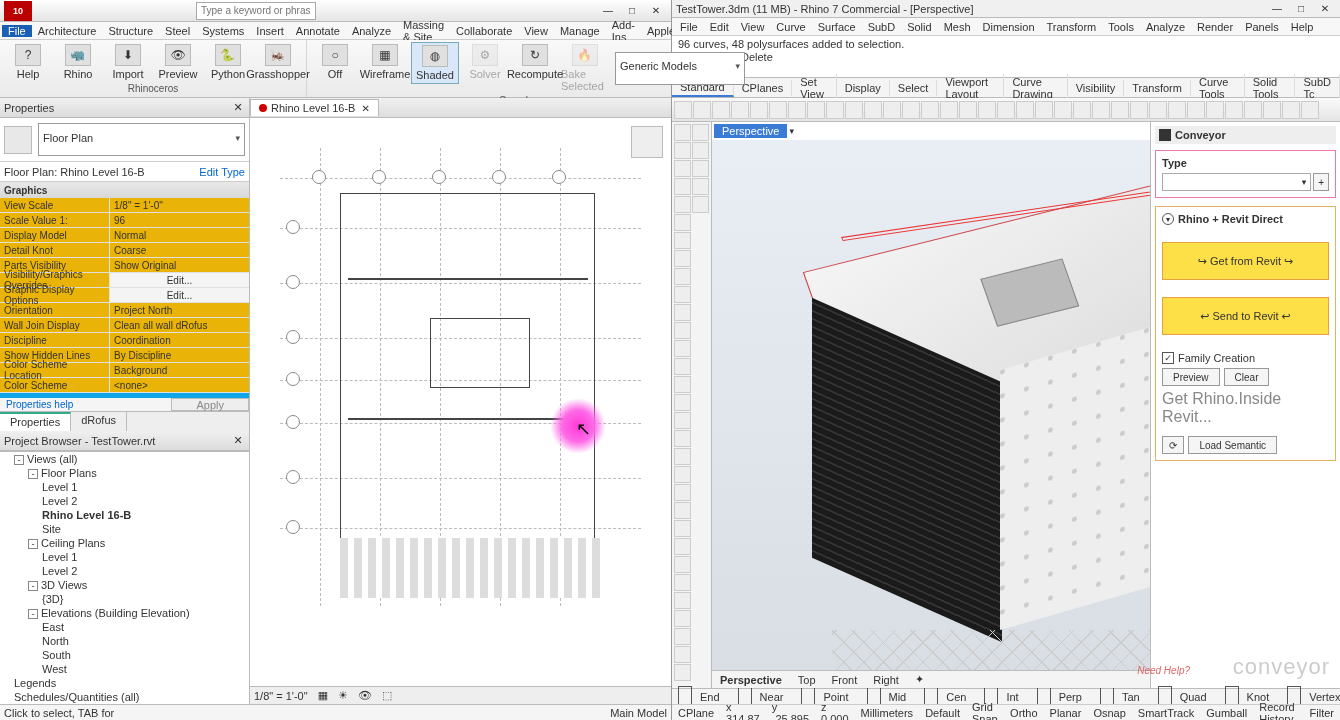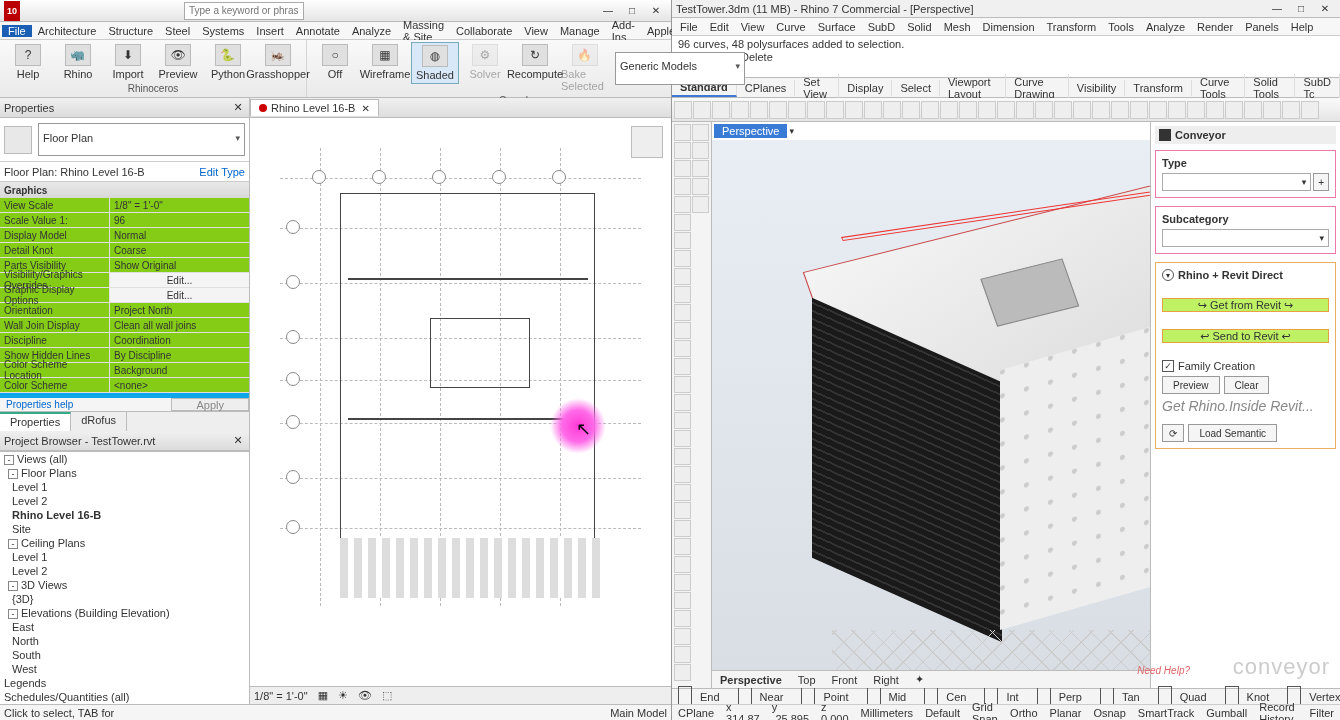--- a/index.html
+++ b/index.html
@@ -25,32 +25,32 @@
 .props-panel{width:250px;display:flex;flex-direction:column;border-right:1px solid #bbb;background:#f5f5f5}
 .panel-head{height:20px;background:linear-gradient(#f0f0f0,#dcdcdc);border-bottom:1px solid #bbb;display:flex;align-items:center;padding:0 4px;font-size:11px}
 .panel-head .x{margin-left:auto;width:14px;height:14px;display:flex;align-items:center;justify-content:center;cursor:default}
 .type-sel{height:44px;display:flex;align-items:center;padding:4px;border-bottom:1px solid #ccc;background:#fff}
 .type-sel .th{width:28px;height:28px;background:#e8e8e8;border:1px solid #bbb;margin-right:6px}
 .type-sel .combo{flex:1}
 .instance-row{height:20px;display:flex;align-items:center;background:#fff;border-bottom:1px solid #ccc;padding:0 4px;font-size:11px}
 .instance-row .et{margin-left:auto;color:#06c;cursor:pointer}
 .prop-cat{height:16px;background:linear-gradient(#e8e8e8,#d8d8d8);padding:0 4px;font-size:10px;font-weight:bold;display:flex;align-items:center}
 .prop-grid{overflow:auto}
-.prow{display:flex;height:15px;border-bottom:1px solid #e0e0e0;background:#84cc16}
+.prow{display:flex;height:15px;border-bottom:1px solid #e0e0e0;background:#eab308}
 .prow .pn{width:110px;padding:0 4px;font-size:10px;border-right:1px solid #e0e0e0;display:flex;align-items:center}
 .prow .pv{flex:1;padding:0 4px;font-size:10px;display:flex;align-items:center}
 .prow .pv.btn{justify-content:center;background:#f4f4f4;cursor:pointer}
 .props-foot{height:18px;display:flex;border-top:5px solid #0ea5e9}
 .props-foot a{flex:0 0 auto;padding:0 6px;font-size:10px;color:#06c;display:flex;align-items:center}
 .props-foot .apply{margin-left:auto;padding:0 24px;background:#eee;border:1px solid #bbb;color:#888;display:flex;align-items:center}
 .tabs{height:20px;display:flex;background:#eee;border-top:1px solid #bbb}
 .tabs span{padding:2px 10px;font-size:11px;border-right:1px solid #bbb}
 .tabs span.active{background:#fff;border-top:2px solid #3a8}
 .browser{flex:1;overflow:auto;background:#fff;border-top:1px solid #bbb;font-size:11px}
-.browser ul{list-style:none;padding-left:4px}
+.browser ul{list-style:none;padding-left:14px}
 .browser li{padding:1px 0;white-space:nowrap}
 .browser li.bold{font-weight:bold}
 .browser .tgl{display:inline-block;width:10px;height:10px;border:1px solid #888;text-align:center;line-height:8px;font-size:9px;margin-right:3px}
 .view-area{flex:1;display:flex;flex-direction:column;background:#fff}
 .view-tab{height:20px;background:linear-gradient(#f0f0f0,#dedede);display:flex;align-items:center;border-bottom:1px solid #bbb}
 .view-tab .vt{padding:2px 8px;background:#fff;border:1px solid #bbb;border-bottom:none;display:flex;align-items:center;font-size:11px}
 .view-tab .vt .dot{width:8px;height:8px;background:#c00;border-radius:50%;margin-right:4px}
 .view-tab .vt .vx{margin-left:6px;font-size:10px}
 .canvas{flex:1;position:relative;background:#fff;overflow:hidden}
 .navcube{position:absolute;top:8px;right:8px;width:32px;height:32px;background:#eee;border:1px solid #bbb}
@@ -90,34 +90,34 @@
 .struts{position:absolute;left:60px;top:440px;width:380px;height:120px;background:repeating-linear-gradient(45deg,#ccc 0,#ccc 1px,transparent 1px,transparent 14px),repeating-linear-gradient(-45deg,#ccc 0,#ccc 1px,transparent 1px,transparent 14px)}
 .vp-bottom{height:18px;background:#f4f4f4;border-top:1px solid #bbb;display:flex;align-items:center;font-size:11px}
 .vp-bottom span{padding:0 8px}
 .rh-right{width:190px;background:#fff;border-left:1px solid #bbb;display:flex;flex-direction:column;padding:4px;gap:4px}
 .rh-right .phead{height:18px;background:#eee;display:flex;align-items:center;padding:0 4px;font-size:11px;font-weight:bold}
 .fieldset{border:1px solid #e7a;padding:6px;margin:2px 0}
 .fieldset.orange{border-color:#e8b060}
 .fieldset .leg{font-size:11px;font-weight:bold;margin-bottom:4px}
 .fld-combo{height:18px;border:1px solid #aaa;background:#fff;width:100%;font-size:10px;padding:0 4px;display:flex;align-items:center;position:relative}
 .fld-combo::after{content:"▾";position:absolute;right:4px;font-size:9px}
-.btn-o{height:14px;border:1px solid #e8a040;background:#bef264;display:flex;align-items:center;justify-content:center;font-size:11px;margin:17px 0;cursor:pointer}
+.btn-o{height:38px;border:1px solid #e8a040;background:#fde047;display:flex;align-items:center;justify-content:center;font-size:11px;margin:17px 0;cursor:pointer}
 .btn-s{height:18px;border:1px solid #999;background:#f5f5f5;padding:0 10px;font-size:10px;display:inline-flex;align-items:center;cursor:pointer}
 .chk{display:flex;align-items:center;gap:4px;font-size:11px;margin:3px 0}
 .chk .box{width:12px;height:12px;border:1px solid #555;display:flex;align-items:center;justify-content:center;font-size:9px}
-.hint{font-size:14px;color:#888;font-style:italic}
+.hint{font-size:16px;color:#888;}
 .rh-status1{height:16px;background:#f4f4f4;border-top:1px solid #bbb;display:flex;align-items:center;font-size:10px}
 .rh-status1 span{padding:10px 6px}
 .rh-status1 .c{display:flex;align-items:center;gap:2px}
 .rh-status1 .cb{width:10px;height:10px;border:1px solid #555}
 .rh-status2{height:16px;background:#f4f4f4;border-top:1px solid #ccc;display:flex;align-items:center;font-size:10px}
 .rh-status2 span{padding:0 6px}
 .conveyor-logo{position:absolute;right:10px;bottom:40px;font-size:22px;color:#ccc;font-weight:300;letter-spacing:1px}
 .need-help{position:absolute;right:150px;bottom:44px;font-size:10px;color:#d66;font-style:italic}
-.rev-app-btn{width:16px;height:20px;background:#b00;color:#fff;display:flex;align-items:center;justify-content:center;font-size:9px;font-weight:bold;margin-right:4px}
+.rev-app-btn{width:28px;height:20px;background:#b00;color:#fff;display:flex;align-items:center;justify-content:center;font-size:9px;font-weight:bold;margin-right:4px}
 </style>
 </head>
 <body>
 
 <div class="revit-app">
 
   <div class="titlebar">
     <span class="rev-app-btn">10</span>
     <span style="width:160px"></span>
     <input class="searchbox" placeholder="Type a keyword or phrase" style="">
@@ -260,21 +260,21 @@
           <div class="prow">
             <div class="pn">Graphic Display Options</div>
             <div class="pv btn">Edit...</div>
           </div>
           <div class="prow">
             <div class="pn">Orientation</div>
             <div class="pv">Project North</div>
           </div>
           <div class="prow">
             <div class="pn">Wall Join Display</div>
-            <div class="pv">Clean all wall joins</div>
+            <div class="pv">Clean all wall dRofus</div>
           </div>
           <div class="prow">
             <div class="pn">Discipline</div>
             <div class="pv">Coordination</div>
           </div>
           <div class="prow">
             <div class="pn">Show Hidden Lines</div>
             <div class="pv">By Discipline</div>
           </div>
           <div class="prow">
@@ -419,21 +419,21 @@
       <span>Render</span>
       <span>Panels</span>
       <span>Help</span>
     </div>
   <div class="cmd-area">
     <span class="ln">96 curves, 48 polysurfaces added to selection.</span>
     <span class="ln">Command: _Delete</span>
     <span class="ln prompt"><b>Command:</b></span>
   </div>
   <div class="rh-tabs" id="rh-tabs">
-      <span style="border-bottom: 2px solid rgb(58, 123, 213); font-weight: bold;">Standard</span>
+      <span style="border-bottom: 2px solid rgb(58, 123, 213);">Standard</span>
       <span>CPlanes</span>
       <span>Set View</span>
       <span>Display</span>
       <span>Select</span>
       <span>Viewport Layout</span>
       <span>Curve Drawing</span>
       <span>Visibility</span>
       <span>Transform</span>
       <span>Curve Tools</span>
       <span>Solid Tools</span>
@@ -544,24 +544,20 @@
       <div class="phead">
         <span style="width:12px;height:12px;background:#333;margin-right:4px"></span>
         <span>Conveyor</span>
       </div>
       <div class="fieldset">
         <div class="leg">Type</div>
         <div style="display:flex;gap:2px">
           <div class="fld-combo" style="flex:1"></div>
           <div class="btn-s" style="padding:0 4px">+</div>
         </div>
-      </div>
-      <div class="fieldset">
-        <div class="leg">Subcategory</div>
-        <div class="fld-combo"></div>
       </div>
       <div class="fieldset orange">
         <div style="display:flex;align-items:center;gap:4px;margin-bottom:4px">
           <span style="width:12px;height:12px;border:1px solid #555;border-radius:50%;display:flex;align-items:center;justify-content:center;font-size:8px">▾</span>
           <span class="leg" style="margin:0">Rhino + Revit Direct</span>
         </div>
         <div class="btn-o">↪ Get from Revit ↪</div>
         <div class="btn-o">↩ Send to Revit ↩</div>
         <div class="chk">
           <span class="box">✓</span>

